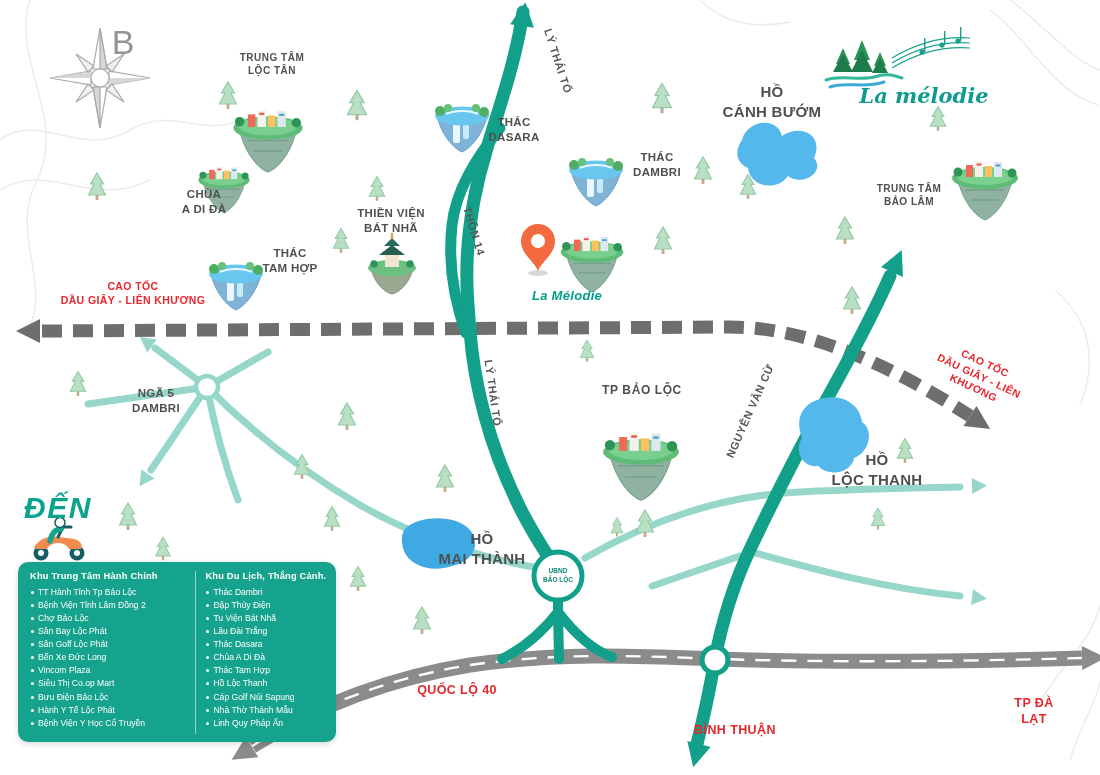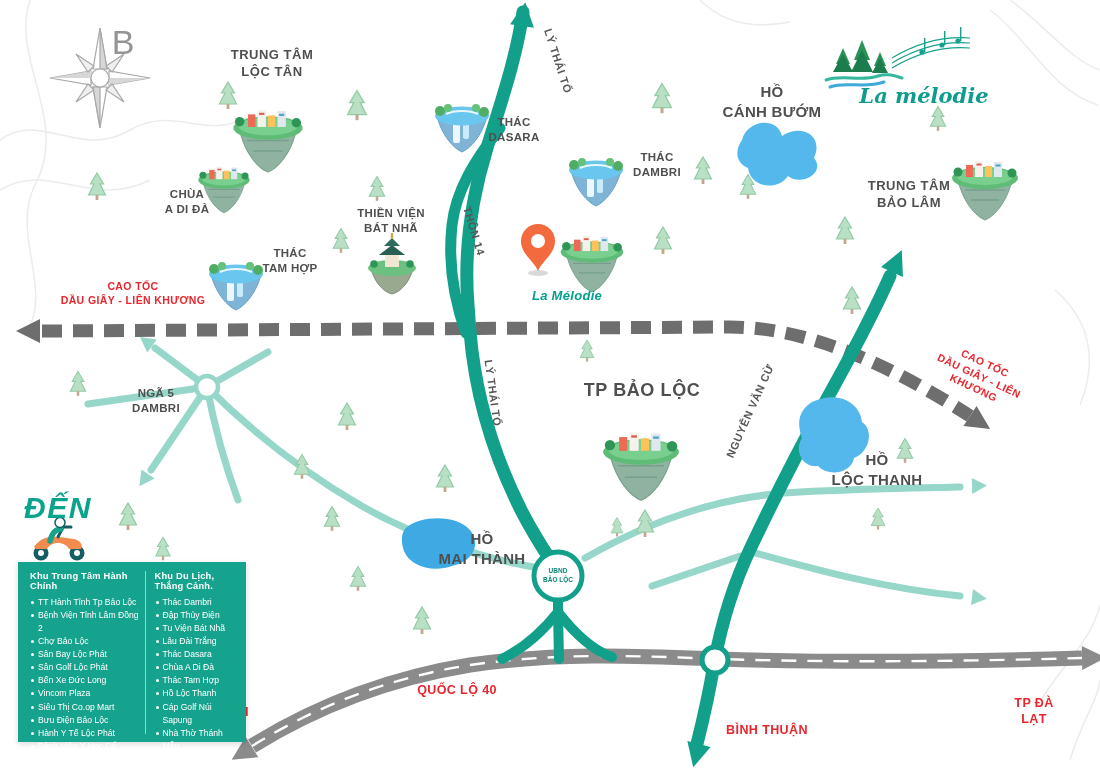--- a/index.html
+++ b/index.html
@@ -2,38 +2,38 @@
 <html><head>
 <meta charset="utf-8">
 <style>
   *{margin:0;padding:0;box-sizing:border-box}
   html,body{background:#ffffff}
   body{font-family:"Liberation Sans","DejaVu Sans",sans-serif}
   #map{position:relative;width:1100px;height:775px;background:#ffffff;overflow:hidden}
   #map svg.layer{position:absolute;left:0;top:0}
   .lbl{position:absolute;transform:translate(-50%,-50%);white-space:pre-line;text-align:center;
        font-weight:700;color:#4f4f4f;font-size:11.5px;line-height:1.3;letter-spacing:.3px}
-  .lbl.big{font-size:13px;letter-spacing:.5px}
-  .lbl.huge{font-size:18px;letter-spacing:.6px}
+  .lbl.big{font-size:10px;letter-spacing:.5px}
+  .lbl.huge{font-size:12px;letter-spacing:.6px}
   .lbl.mid{font-size:15px}
   .lbl.red{color:#e8262d;font-size:12.5px;letter-spacing:.4px}
   .lbl.red.sm{font-size:10.5px}
   .lbl.teal{color:#04a08b;font-style:italic;font-size:13px}
   .lbl.road{font-size:11px;color:#565656;white-space:nowrap;letter-spacing:.6px}
   .ubnd{position:absolute;left:558px;top:576px;transform:translate(-50%,-50%);font-size:6.5px;
         font-weight:700;color:#0b8573;text-align:center;white-space:pre-line;line-height:1.35}
   .compass-b{position:absolute;left:123px;top:42px;transform:translate(-50%,-50%);
              font-size:34px;color:#949494;font-weight:400}
   .logo-text{position:absolute;left:924px;top:95px;transform:translate(-50%,-50%);
              font-family:"DejaVu Serif","Liberation Serif",serif;font-style:italic;font-weight:700;
              font-size:21px;color:#0f9b8e;white-space:nowrap}
   .den{position:absolute;left:24px;top:491px;font-size:30px;font-weight:700;font-style:italic;
        color:#0aa38c;letter-spacing:1.5px}
-  .legend{position:absolute;left:18px;top:562px;width:228px;height:180px;background:#16a38d;
-          border-radius:0;color:#fff;display:flex;padding:9px 8px 8px 12px;
+  .legend{position:absolute;left:18px;top:562px;width:318px;height:180px;background:#16a38d;
+          border-radius:10px;color:#fff;display:flex;padding:9px 8px 8px 12px;
           box-shadow:0 2px 6px rgba(0,0,0,.15)}
   .legend .col1{flex:1.3;border-right:1px solid rgba(255,255,255,.55);padding-right:6px}
   .legend .col2{flex:1;padding-left:9px}
   .legend h4{font-size:9.3px;margin-bottom:5px;font-weight:700;letter-spacing:.2px}
   .legend ul{list-style:none}
   .legend li{font-size:8.6px;line-height:1.52;position:relative;padding-left:8px}
   .legend li::before{content:"";position:absolute;left:1px;top:5px;width:3px;height:3px;border-radius:50%;background:#fff}
 </style>
 </head>
 <body>
@@ -252,21 +252,21 @@
       <path d="M28,17 L33,7 L41,7" stroke="#155e63" stroke-width="3" fill="none" stroke-linecap="round"></path>
       <path d="M20,21 C22,13 26,9 31,9" stroke="#17a38c" stroke-width="5.5" fill="none" stroke-linecap="round"></path>
       <circle cx="30" cy="2.5" r="5" fill="#ffffff" stroke="#155e63" stroke-width="1.5"></circle>
     </g>
   </svg>
 
   <div class="compass-b">B</div>
 
   <div class="lbl big" style="left:272px;top:64px">TRUNG TÂM
 LỘC TÂN</div>
-  <div class="lbl" style="left:187px;top:202px">CHÙA
+  <div class="lbl" style="left:204px;top:202px">CHÙA
 A DI ĐÀ</div>
   <div class="lbl" style="left:290px;top:261px">THÁC
 TAM HỢP</div>
   <div class="lbl" style="left:391px;top:221px">THIỀN VIỆN
 BÁT NHÃ</div>
   <div class="lbl" style="left:514px;top:130px">THÁC
 DASARA</div>
   <div class="lbl" style="left:657px;top:165px">THÁC
 DAMBRI</div>
   <div class="lbl mid" style="left:772px;top:101px">HỒ
@@ -283,21 +283,21 @@
 
   <div class="lbl teal" style="left:567px;top:296px">La Mélodie</div>
 
   <div class="lbl red sm" style="left:133px;top:294px">CAO TỐC
 DẦU GIÂY - LIÊN KHƯƠNG</div>
   <div class="lbl red sm" style="left:979px;top:376px;transform:translate(-50%,-50%) rotate(25deg)">CAO TỐC
 DẦU GIÂY - LIÊN KHƯƠNG</div>
   <div class="lbl red" style="left:457px;top:690px">QUỐC LỘ 40</div>
   <div class="lbl red" style="left:197px;top:712px">TP HỒ CHÍ MINH</div>
   <div class="lbl red" style="left:1034px;top:711px">TP ĐÀ LẠT</div>
-  <div class="lbl red" style="left:767px;top:730px">BÌNH THUẬN</div>
+  <div class="lbl red" style="left:735px;top:730px">BÌNH THUẬN</div>
 
   <div class="lbl road" style="left:558px;top:61px;transform:translate(-50%,-50%) rotate(72deg)">LÝ THÁI TỔ</div>
   <div class="lbl road" style="left:474px;top:231px;transform:translate(-50%,-50%) rotate(73deg)">THÔN 14</div>
   <div class="lbl road" style="left:493px;top:393px;transform:translate(-50%,-50%) rotate(82deg)">LÝ THÁI TỔ</div>
   <div class="lbl road" style="left:750px;top:411px;transform:translate(-50%,-50%) rotate(-66deg)">NGUYỄN VĂN CỪ</div>
 
   <div class="ubnd">UBND
 BẢO LỘC</div>
 
   <div class="logo-text">La mélodie</div>

